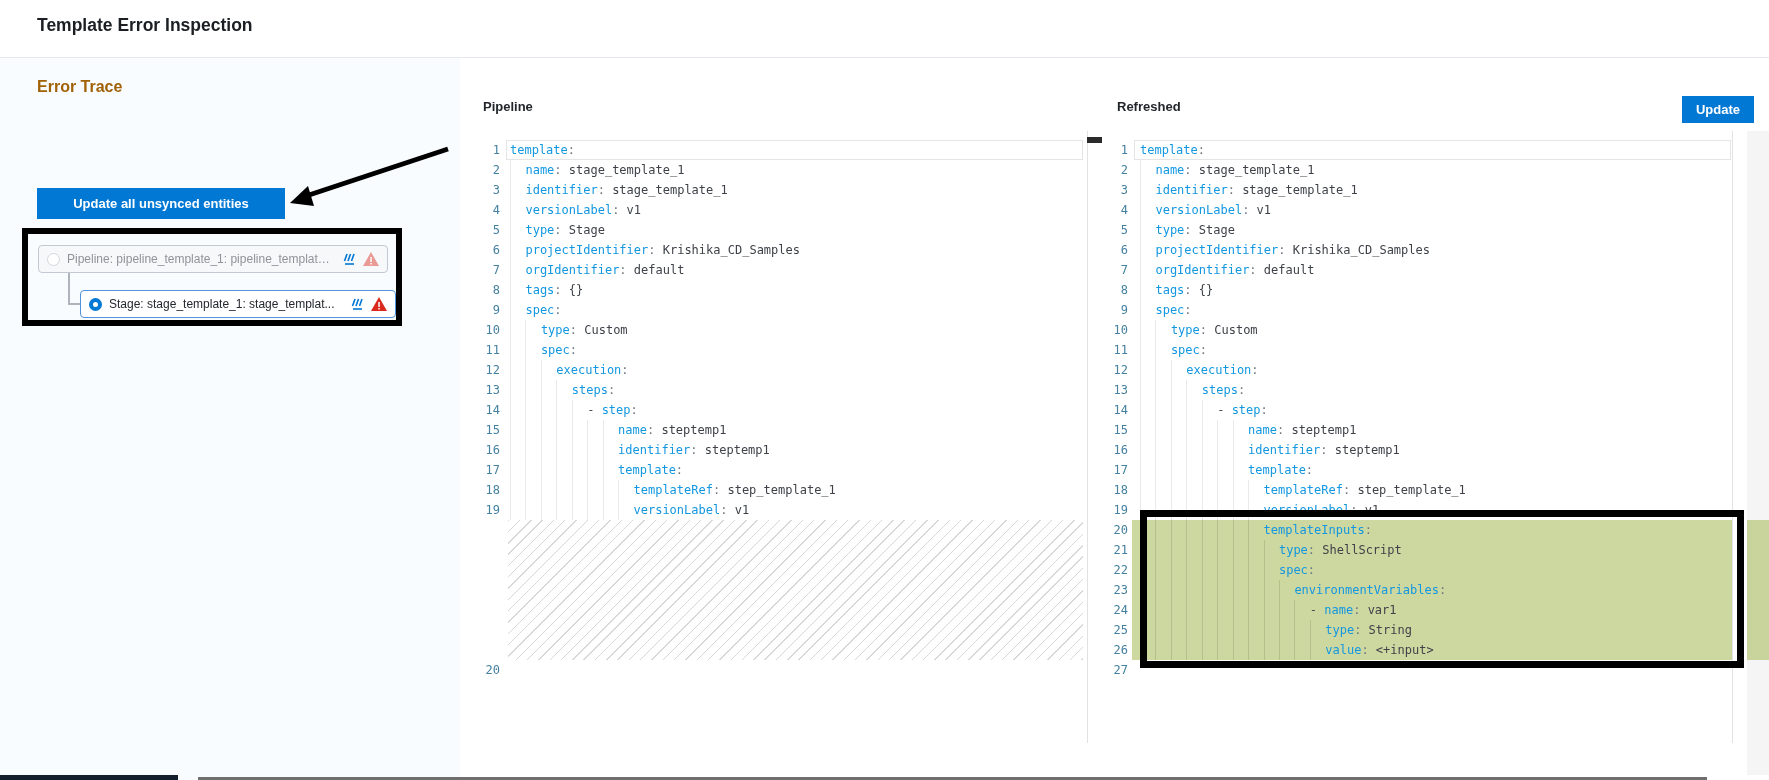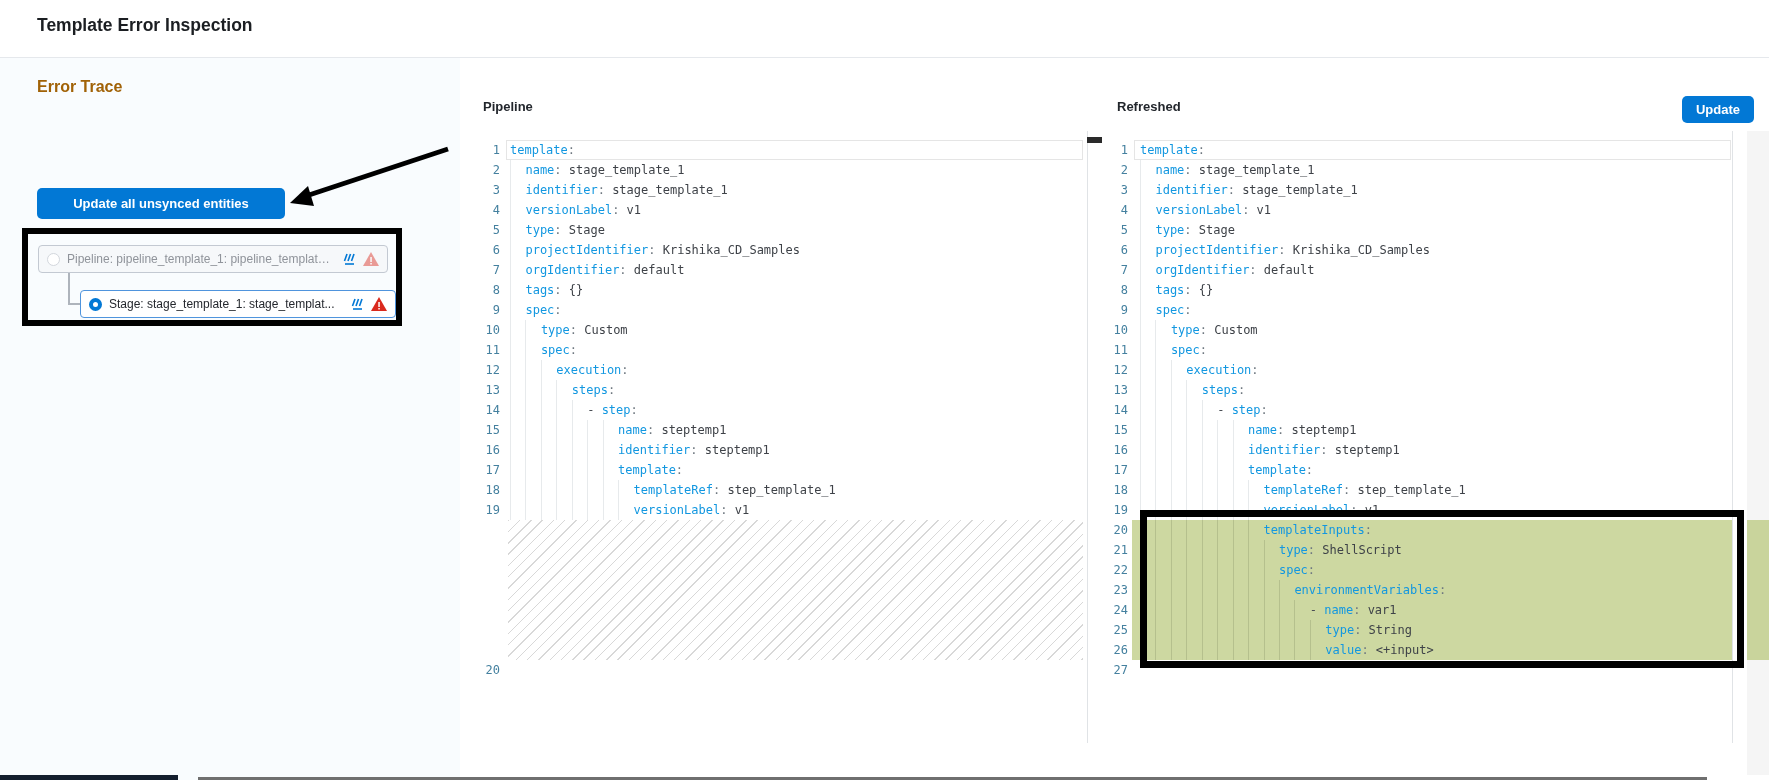--- a/index.html
+++ b/index.html
@@ -11,21 +11,21 @@
   .app-header{position:absolute;left:0;top:0;width:1769px;height:57px;background:#fff;
               border-bottom:1px solid #e5e8ec;}
   .app-title{position:absolute;left:37px;top:15px;font-size:17.5px;font-weight:bold;color:#1b1e22;text-align:right;}
 
   
   .sidebar{position:absolute;left:0;top:58px;width:460px;height:722px;background:#f9fcfe;}
   .side-title{position:absolute;left:37px;top:20px;font-size:16px;font-weight:bold;color:#a16207;}
   .side-desc{position:absolute;left:37px;top:54px;width:372px;font-size:13px;line-height:18.5px;color:#383c42;}
   .side-desc b{color:#1f2328;}
   .btn-primary{position:absolute;display:flex;align-items:center;justify-content:center;
-               background:#0278d5;color:#fff;font-weight:bold;border:none;border-radius:5px;
+               background:#0278d5;color:#fff;font-weight:bold;border:none;border-radius:0;
                font-size:13px;cursor:pointer;font-family:"Liberation Sans",sans-serif;}
   .btn-update-all{left:37px;top:130px;width:248px;height:31px;}
 
   
   .anno-rect{position:absolute;border:6px solid #000;background:transparent;box-sizing:border-box;}
   .anno-rect-tree{left:22px;top:170px;width:380px;height:98px;}
   .anno-rect-diff{left:1140px;top:510px;width:604px;height:158px;border-width:7px;z-index:40;}
 
   
   .tree-node{position:absolute;display:flex;align-items:center;box-sizing:border-box;

